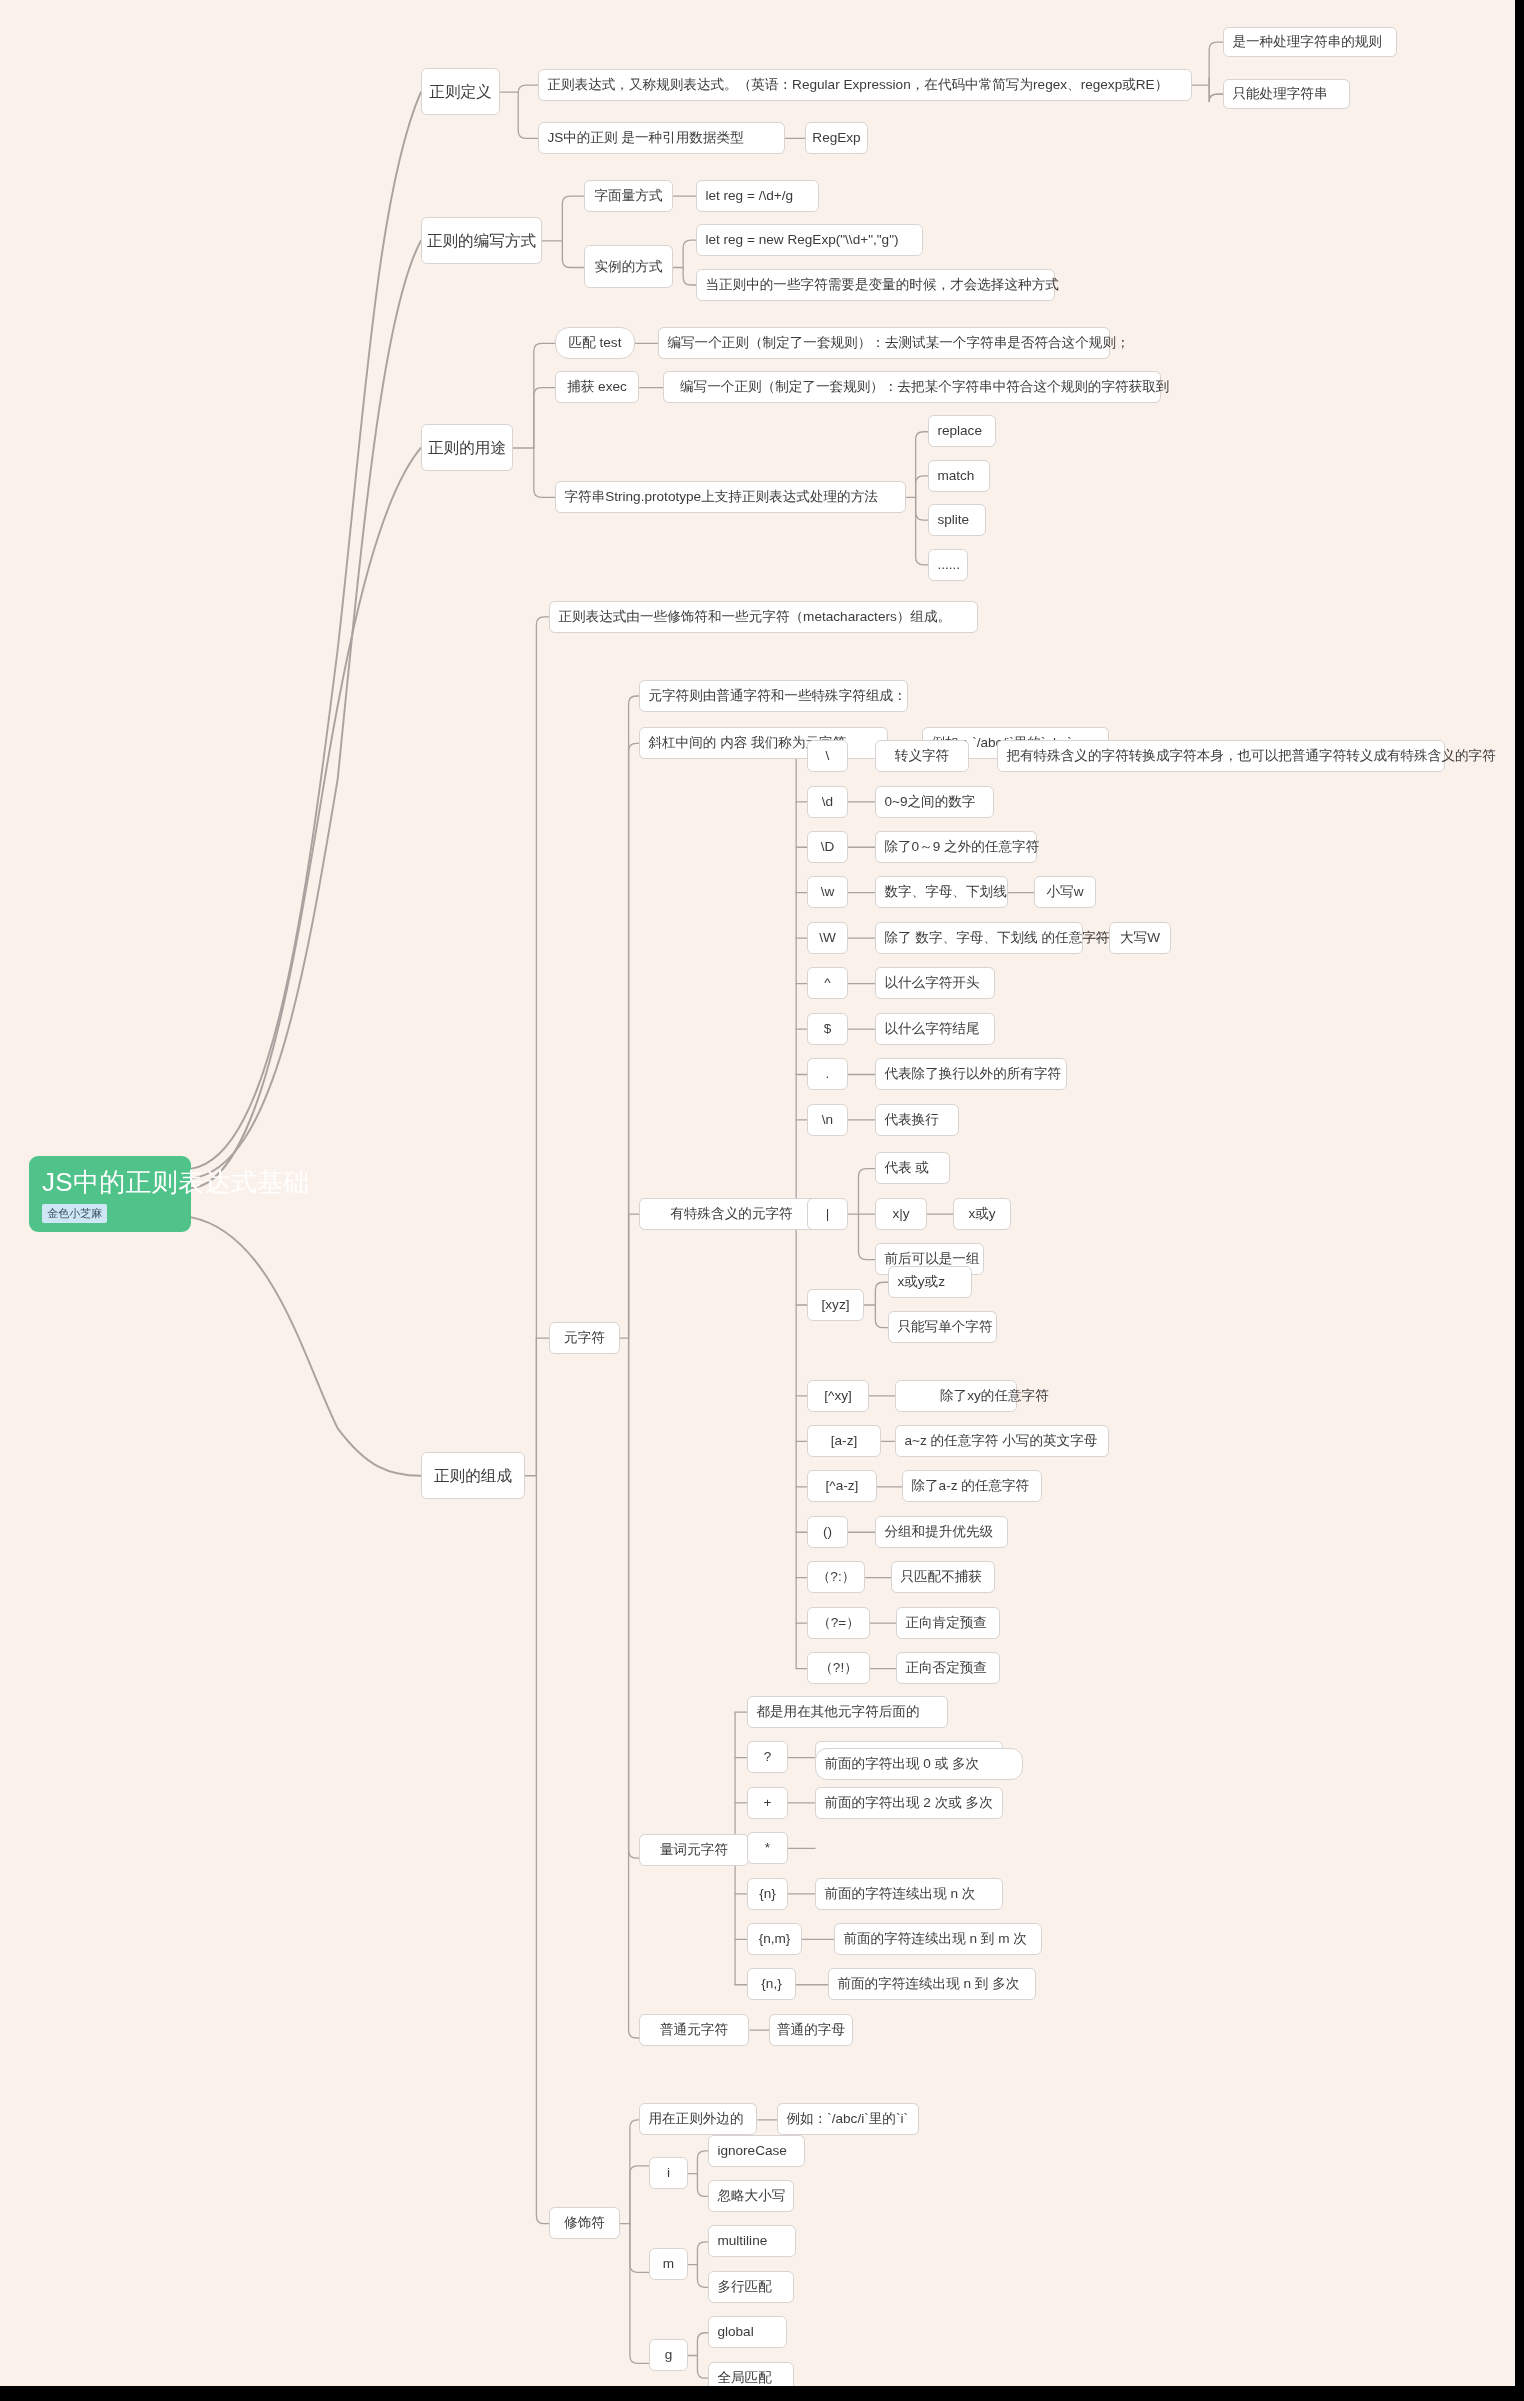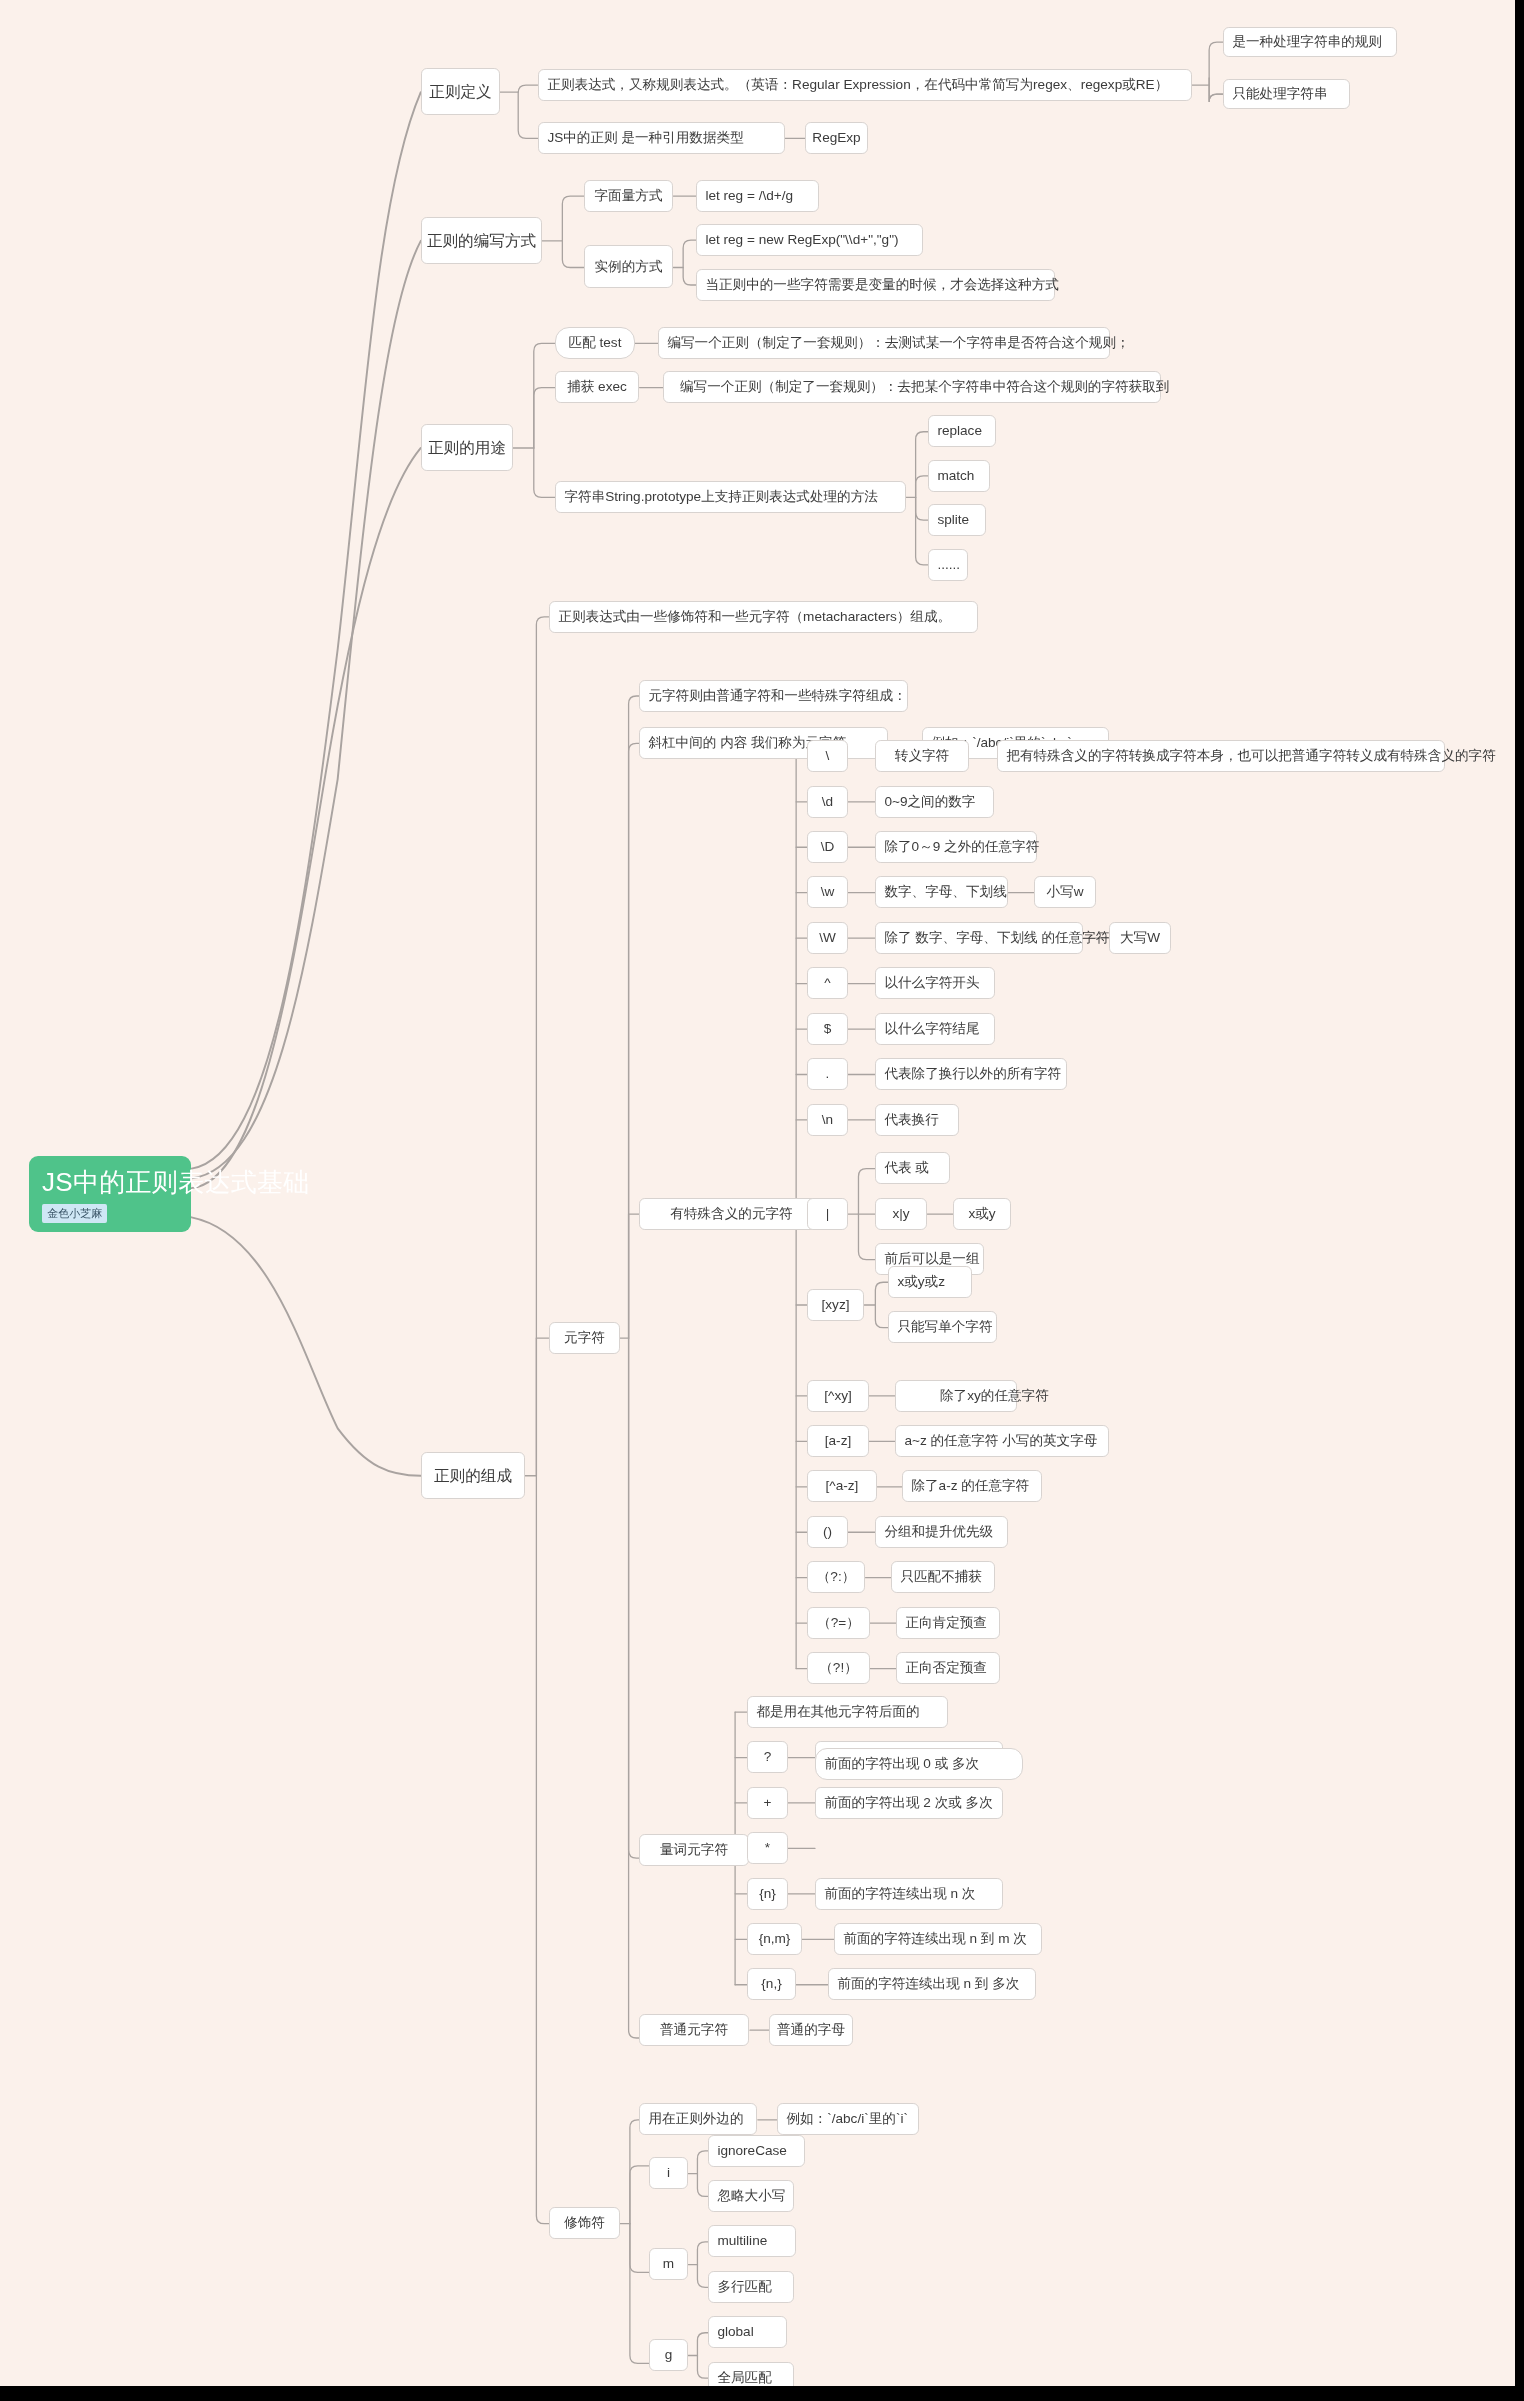--- a/index.html
+++ b/index.html
@@ -283,21 +283,21 @@
     <div class="node c" style="left: 953px; top: 1198px; width: 58px; height: 32px;">x或y</div>
     <div class="node" style="left: 875px; top: 1243px; width: 109px; height: 32px;">前后可以是一组</div>
 
     <div class="node c" style="left: 807px; top: 1289px; width: 57px; height: 32px;">[xyz]</div>
     <div class="node" style="left: 888px; top: 1266px; width: 84px; height: 32px;">x或y或z</div>
     <div class="node" style="left: 888px; top: 1311px; width: 109px; height: 32px;">只能写单个字符</div>
 
     <div class="node c" style="left: 807px; top: 1380px; width: 62px; height: 32px;">[^xy]</div>
     <div class="node" style="left: 895px; top: 1380px; width: 122px; height: 32px; padding-left: 44px;">除了xy的任意字符</div>
 
-    <div class="node c" style="left: 807px; top: 1425px; width: 62px; height: 32px;">[a-z]</div>
+    <div class="node c" style="left: 807px; top: 1425px; width: 74px; height: 32px;">[a-z]</div>
     <div class="node" style="left: 895px; top: 1425px; width: 214px; height: 32px;">a~z 的任意字符 小写的英文字母</div>
 
     <div class="node c" style="left: 807px; top: 1470px; width: 70px; height: 32px;">[^a-z]</div>
     <div class="node" style="left: 902px; top: 1470px; width: 140px; height: 32px;">除了a-z 的任意字符</div>
 
     <div class="node c" style="left: 807px; top: 1516px; width: 41px; height: 32px;">()</div>
     <div class="node" style="left: 875px; top: 1516px; width: 133px; height: 32px;">分组和提升优先级</div>
 
     <div class="node c" style="left: 807px; top: 1561px; width: 58px; height: 32px;">（?:）</div>
     <div class="node" style="left: 891px; top: 1561px; width: 104px; height: 32px;">只匹配不捕获</div>

